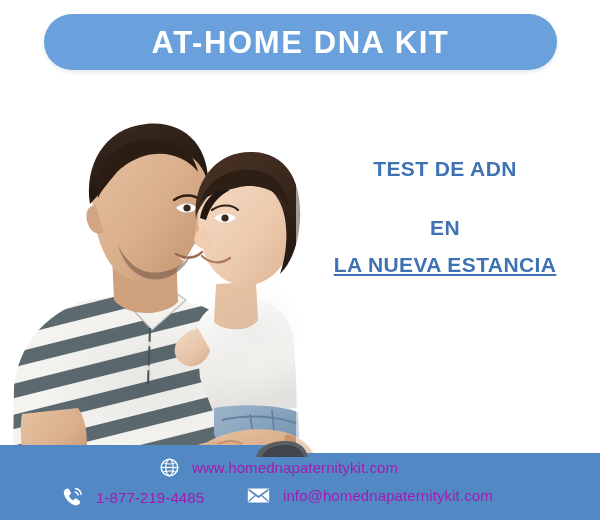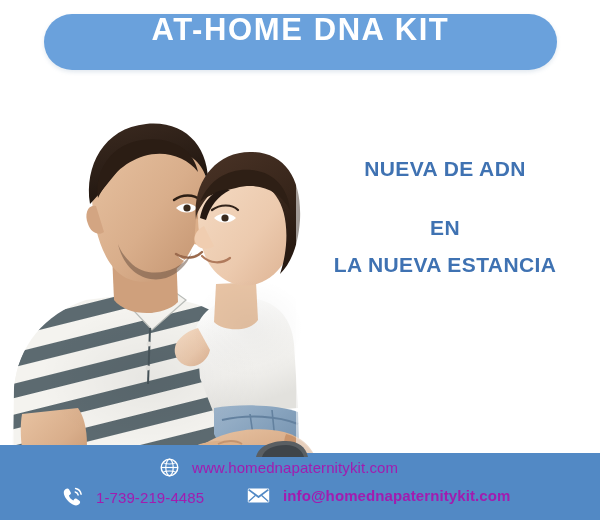--- a/index.html
+++ b/index.html
@@ -25,20 +25,21 @@
   .header-pill {
     position: absolute;
     left: 44px;
     top: 14px;
     width: 513px;
     height: 56px;
     background: #6aa1dc;
     border-radius: 28px;
     box-shadow: 0 2px 4px rgba(120,150,180,0.22);
     display: flex;
+    align-items: center;
     justify-content: center;
   }
   .header-title {
     color: #ffffff;
     font-size: 31px;
     font-weight: bold;
     letter-spacing: 1.6px;
     line-height: 1;
     white-space: nowrap;
   }
@@ -64,21 +65,21 @@
   }
   .headline .hl {
     font-size: 21px;
     font-weight: bold;
     letter-spacing: 0.4px;
     line-height: 1;
     white-space: nowrap;
   }
   .headline .hl-1 { margin: 0 0 38px 0; }
   .headline .hl-2 { margin: 0 0 16px 0; }
-  .headline .hl-3 { margin: 8px; }
+  .headline .hl-3 { margin: 8px; text-decoration: underline; }
 
   
   .footer {
     position: absolute;
     left: 0;
     bottom: 0;
     width: 600px;
     height: 67px;
     background: #5289c5;
   }
@@ -95,21 +96,21 @@
     position: absolute;
     display: flex;
     align-items: center;
     color: #a21caf;
     font-size: 15px;
     letter-spacing: 0.1px;
     white-space: nowrap;
   }
   .row-web  { left: 160px; top: 458px; }
   .row-phone{ left: 62px;  top: 487px; }
-  .row-mail { left: 247px; top: 487px; font-weight: bold; }
+  .row-mail { left: 247px; top: 487px; }
   .foot-icon {
     display: inline-flex;
     align-items: center;
     justify-content: center;
     margin-right: 13px;
     flex: none;
   }
   .foot-icon svg { display: block; }
 
   .footer-overlay-foot {
@@ -263,21 +264,21 @@
         <ellipse cx="150" cy="300" rx="110" ry="70" fill="url(#softShade)" opacity="0.25"></ellipse>
         <ellipse cx="250" cy="250" rx="60" ry="50" fill="url(#softShade)" opacity="0.18"></ellipse>
 
         <rect x="296" y="0" width="24" height="390" fill="#ffffff" opacity="0.55"></rect>
         <rect x="0" y="0" width="14" height="390" fill="#ffffff" opacity="0.45"></rect>
       </g>
     </svg>
   </div>
 
   <div class="headline">
-    <div class="hl hl-1">NUEVA DE ADN</div>
+    <div class="hl hl-1">TEST DE ADN</div>
     <div class="hl hl-2">EN</div>
     <div class="hl hl-3">LA NUEVA ESTANCIA</div>
   </div>
 
   <div class="footer-notch"></div>
   <div class="footer"></div>
 
   <div class="footer-overlay-foot">
     <svg width="56" height="16" viewBox="0 0 56 16" xmlns="http://www.w3.org/2000/svg" aria-hidden="true">
       <path d="M4 16 C6 6 18 0 34 0 C46 0 54 6 56 16 Z" fill="#5a5f63"></path>
@@ -303,21 +304,21 @@
       <svg width="21" height="20" viewBox="0 0 21 20" xmlns="http://www.w3.org/2000/svg" aria-hidden="true">
         <path d="M3.4 2.3 C5.0 1.0 6.3 1.3 7.1 2.6 L8.6 5.2 C9.2 6.3 8.9 7.1 7.9 7.8
                  L6.9 8.5 C7.4 10.6 9.2 12.6 11.3 13.4 L12.0 12.4
                  C12.7 11.4 13.6 11.2 14.6 11.8 L17.1 13.4
                  C18.4 14.2 18.6 15.6 17.3 17.0 C15.2 19.2 11.9 18.7 8.4 16.0
                  C4.9 13.3 2.0 9.3 1.8 6.0 C1.7 4.3 2.3 3.2 3.4 2.3 Z" fill="#ffffff"></path>
         <path d="M13.6 1.6 C16.4 2.2 18.6 4.4 19.1 7.2" fill="none" stroke="#ffffff" stroke-width="1.5" stroke-linecap="round"></path>
         <path d="M13.2 5.0 C14.8 5.4 15.9 6.5 16.2 8.0" fill="none" stroke="#ffffff" stroke-width="1.4" stroke-linecap="round"></path>
       </svg>
     </span>
-    <span>1-739-219-4485</span>
+    <span>1-877-219-4485</span>
   </div>
 
   <div class="foot-row row-mail">
     <span class="foot-icon">
       <svg width="23" height="17" viewBox="0 0 23 17" xmlns="http://www.w3.org/2000/svg" aria-hidden="true">
         <rect x="0.8" y="1.4" width="21.4" height="14.2" rx="1.4" fill="#ffffff"></rect>
         <path d="M1.6 2.6 L11.5 10.0 L21.4 2.6" fill="none" stroke="#5289c5" stroke-width="1.8" stroke-linejoin="round"></path>
         <path d="M1.6 14.6 L8.6 8.2 M21.4 14.6 L14.4 8.2" fill="none" stroke="#5289c5" stroke-width="1.3"></path>
       </svg>
     </span>

